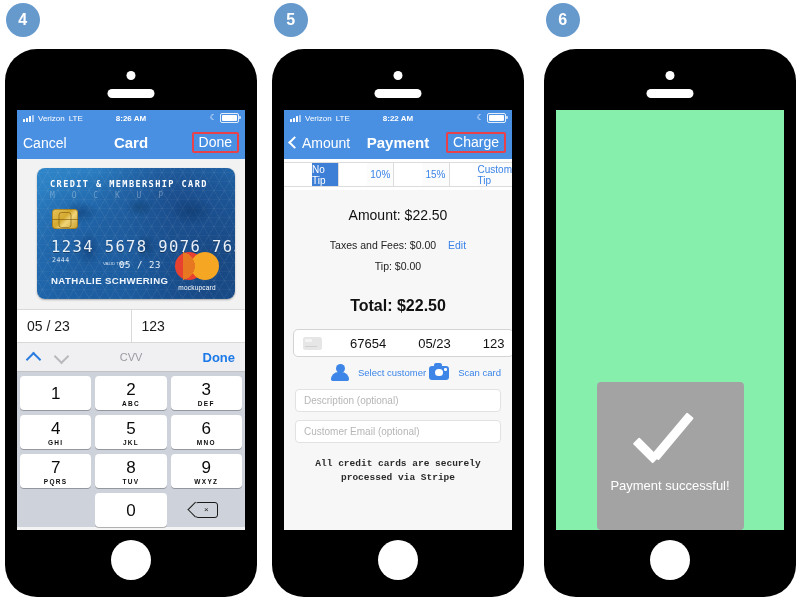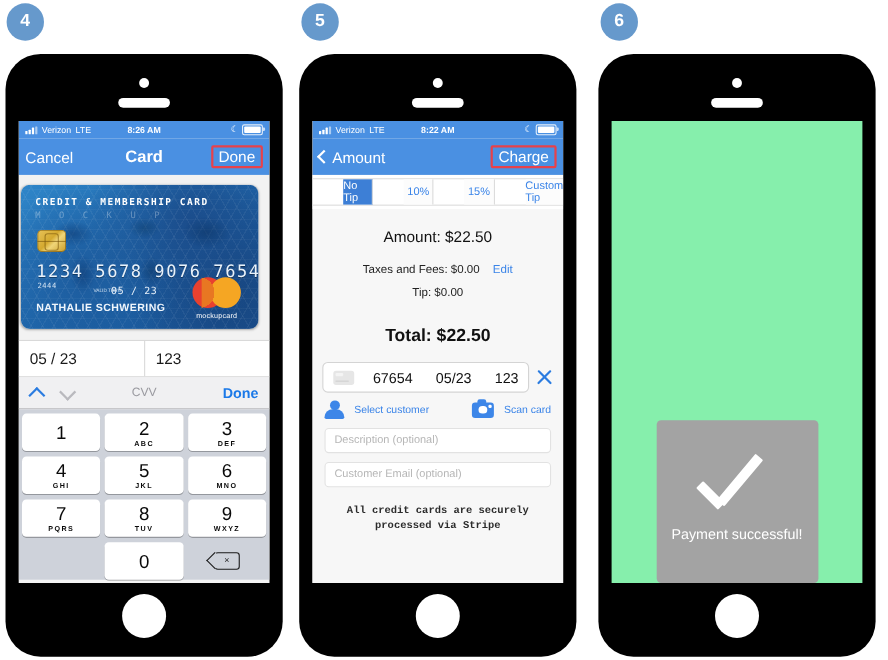--- a/index.html
+++ b/index.html
@@ -69,21 +69,21 @@
   .hl{
     border:2px solid #e8414a;padding:1px 5px 2px 5px;border-radius:2px;
     display:inline-block;line-height:1.05;
   }
   .chev{
     display:inline-block;width:7px;height:7px;border-left:2.2px solid #fff;border-bottom:2.2px solid #fff;
     transform:rotate(45deg);margin-right:2px;position:relative;top:0px;
   }
 
   
-  .card-area{background:#f2f2f2;padding:9px 10px 10px 2px;}
+  .card-area{background:#f2f2f2;padding:9px 10px 10px 20px;}
   .credit-card{
     width:100%;height:131px;border-radius:8px;position:relative;overflow:hidden;
     background:
       radial-gradient(circle at 72% 26%, #1b4d8c 0%, rgba(27,77,140,0) 52%),
       radial-gradient(circle at 28% 62%, #1d5c9e 0%, rgba(29,92,158,0) 48%),
       radial-gradient(circle at 88% 70%, #17457e 0%, rgba(23,69,126,0) 45%),
       linear-gradient(150deg,#2f86c9 0%,#2470b5 35%,#1c5fa3 65%,#1a4f90 100%);
     box-shadow:0 1px 2px rgba(0,0,0,.3);
   }
   .cc-hex{
@@ -203,36 +203,36 @@
   .seg div:last-child{border-right:none;}
   .seg div.active{background:#3d7fd6;color:#fff;}
   .amt{text-align:center;font-size:14px;font-weight:normal;color:#111;margin-top:17px;}
   .taxrow{text-align:center;font-size:10.5px;color:#222;margin-top:16px;}
   .taxrow .edit{color:#3a84e8;margin-left:9px;}
   .tiprow{text-align:center;font-size:10.5px;color:#222;margin-top:9px;}
   .total{text-align:center;font-size:16px;font-weight:bold;color:#111;margin-top:25px;}
   .cardbox-wrap{display:flex;align-items:center;padding:0 9px;margin-top:14px;gap:6px;}
   .cardbox{
     flex:1;height:26px;background:#fff;border:1px solid #d4d4d4;border-radius:5px;
-    display:flex;align-items:center;padding:0 9px;gap:4px;
+    display:flex;align-items:center;padding:0 9px;gap:15px;
   }
   .mini-card{width:19px;height:13px;background:#e6e6e6;border-radius:2.5px;position:relative;flex:none;}
   .mini-card::after{content:"";position:absolute;left:2px;bottom:2.5px;width:12px;height:1.5px;background:#cfcfcf;}
   .mini-card::before{content:"";position:absolute;left:2px;top:2.5px;width:7px;height:3px;background:#f4f4f4;border-radius:1px;}
   .cb-num{font-size:13px;color:#111;margin-left:13px;}
   .cb-exp{font-size:13px;color:#111;margin-left:17px;}
   .cb-cvv{font-size:13px;color:#111;margin-left:17px;}
   .x-btn{width:16px;height:16px;position:relative;flex:none;margin-right:1px;}
   .x-btn::before,.x-btn::after{
     content:"";position:absolute;left:50%;top:50%;width:17px;height:2.4px;background:#2b7ce0;border-radius:1px;
   }
   .x-btn::before{transform:translate(-50%,-50%) rotate(45deg);}
   .x-btn::after{transform:translate(-50%,-50%) rotate(-45deg);}
 
-  .actions{display:flex;align-items:center;padding:7px 11px 0 11px;}
+  .actions{display:flex;align-items:center;padding:7px 11px 0 11px;margin-left:36px;}
   .person-icon{width:18px;height:17px;position:relative;flex:none;}
   .person-icon::before{content:"";position:absolute;left:4.5px;top:0;width:9px;height:9px;border-radius:50%;background:#3d86e8;}
   .person-icon::after{content:"";position:absolute;left:0;bottom:0;width:18px;height:9px;border-radius:9px 9px 2px 2px;background:#3d86e8;}
   .act-label{font-size:9.5px;color:#3a84e8;margin-left:9px;}
   .cam-icon{width:20px;height:14px;background:#3d86e8;border-radius:3px;position:relative;flex:none;margin-left:auto;}
   .cam-icon::before{content:"";position:absolute;left:5px;top:-3px;width:8px;height:4px;background:#3d86e8;border-radius:2px 2px 0 0;}
   .cam-icon::after{content:"";position:absolute;left:6.2px;top:3.4px;width:7.5px;height:7.5px;border-radius:50%;background:#fff;}
   .cam-icon i{position:absolute;right:2.5px;top:2.5px;width:2.5px;height:2.5px;border-radius:50%;background:#fff;display:block;}
   .inp{
     margin:8px 11px 0 11px;height:21px;background:#fff;border:1px solid #e2e2e2;border-radius:4px;
@@ -418,20 +418,21 @@
               <i></i>
             </span>
         </div>
       </div>
 
       <div class="navbar" style="background:#4a90e2;">
         <div class="nav-left">
           <span class="chev"></span>
           <span>Amount</span>
         </div>
+        <div class="nav-title">Payment</div>
         <div class="nav-right">
           <span class="hl">Charge</span>
         </div>
       </div>
 
       <div class="p5-body">
         <div class="seg-wrap">
           <div class="seg">
             <div class="active">No Tip</div>
             <div>10%</div>

